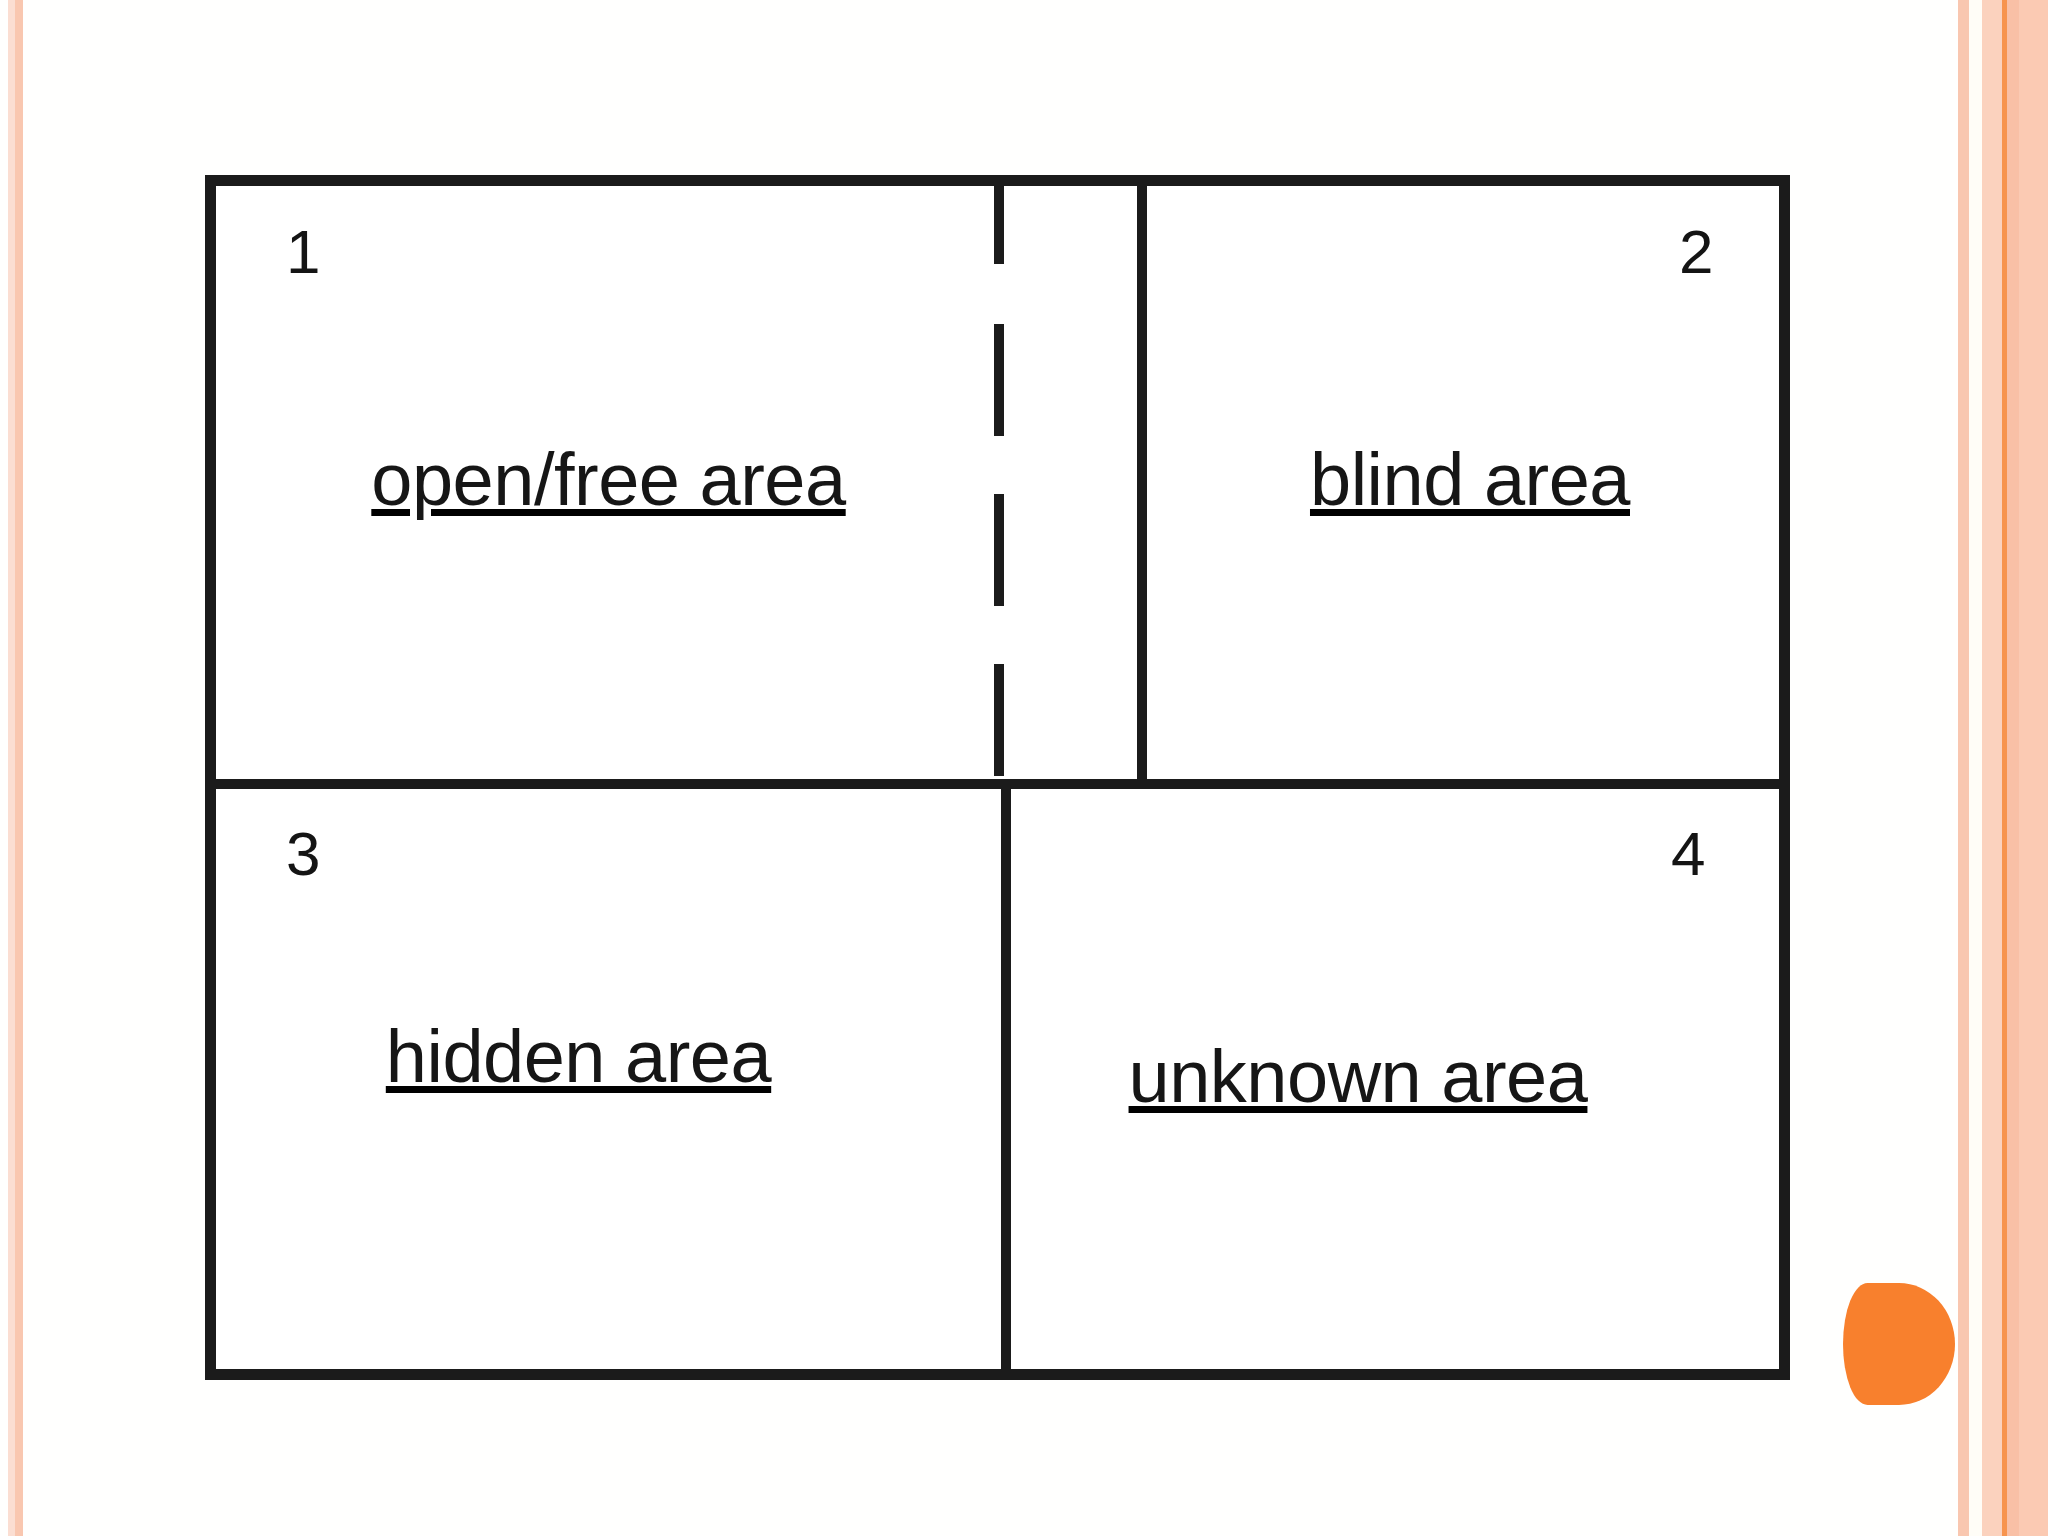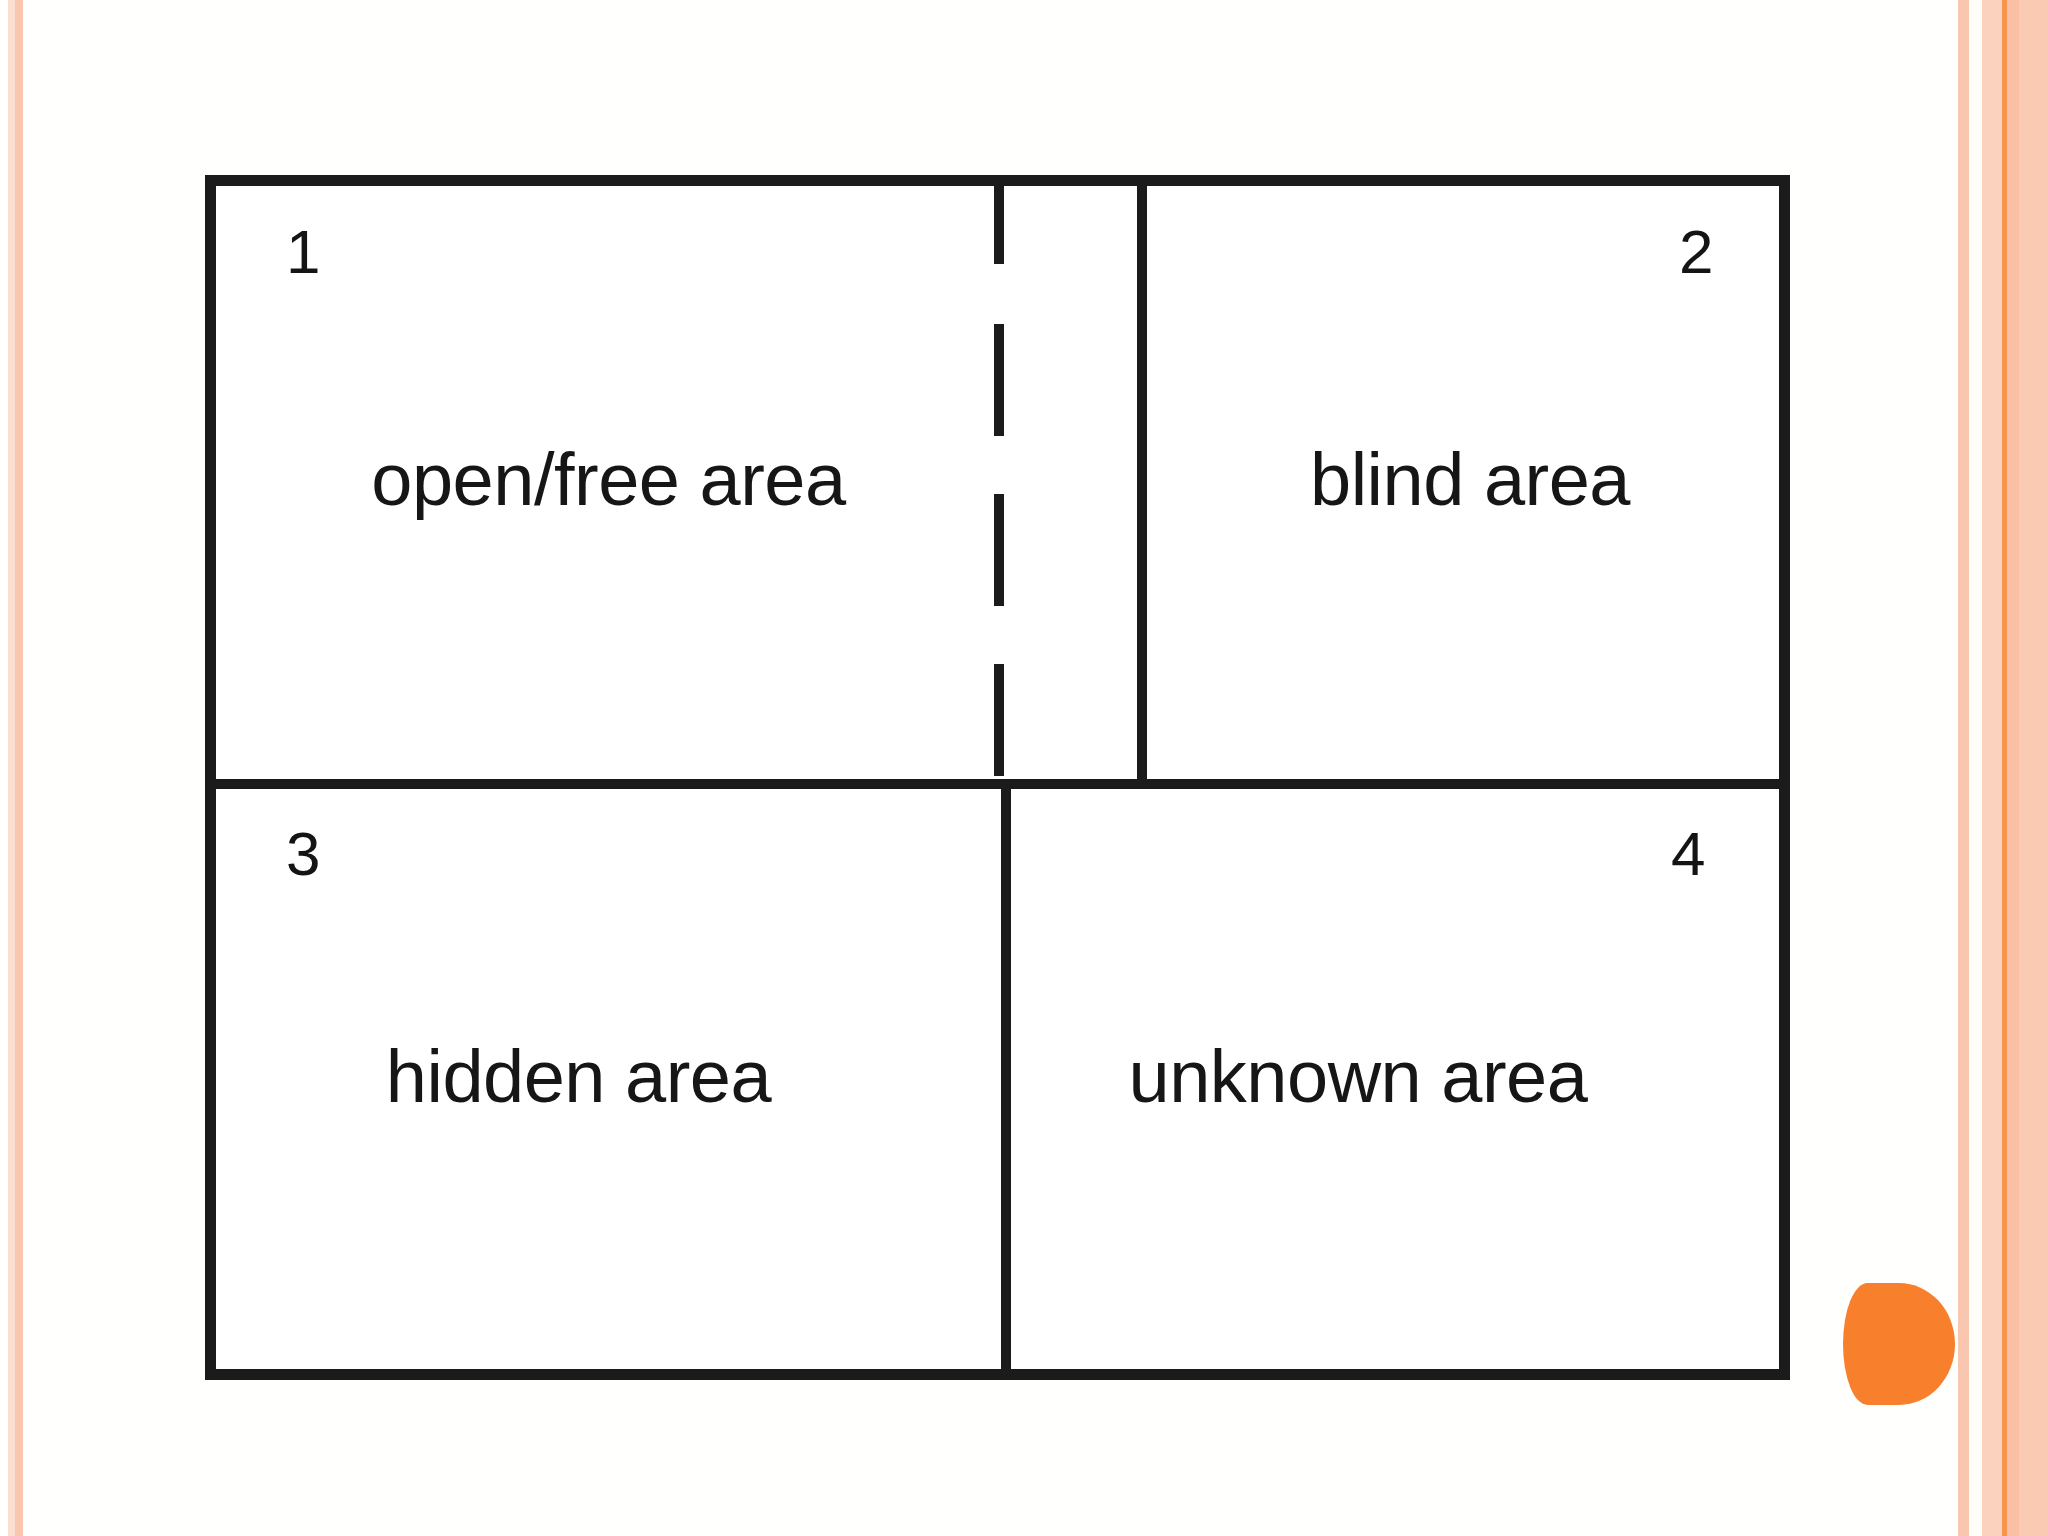--- a/index.html
+++ b/index.html
@@ -63,41 +63,42 @@
   }
 
   
   .quadrant {
     position: absolute;
     box-sizing: border-box;
     display: flex;
     align-items: center;
     justify-content: center;
     text-align: right;
+    text-decoration: underline;
   }
   .q-label {
     position: absolute;
     font-size: 62px;
     line-height: 1;
     color: #141414;
     font-weight: 400;
   }
   .q-text {
     font-size: 74px;
     line-height: 1.12;
     color: #161616;
     font-weight: 400;
     letter-spacing: -0.5px;
     max-width: 88%;
   }
 
   
   #quadrant-open   { left: 0px;    top: 0px;    width: 785px; height: 589px; }
   #quadrant-blind  { left: 921px;  top: 0px;    width: 642px; height: 589px; padding-left: 24px; }
-  #quadrant-hidden { left: 0px;    top: 600px;  width: 725px; height: 583px; }
+  #quadrant-hidden { left: 0px;    top: 580px;  width: 725px; height: 583px; }
   #quadrant-unknown{ left: 785px;  top: 600px;  width: 714px; height: 583px; }
 
   
   #label-1 { left: 70px;   top: 35px;  }
   #label-2 { left: 1463px; top: 35px;  }
   #label-3 { left: 70px;   top: 637px; }
   #label-4 { left: 1455px; top: 637px; }
 
   
   .divider {

